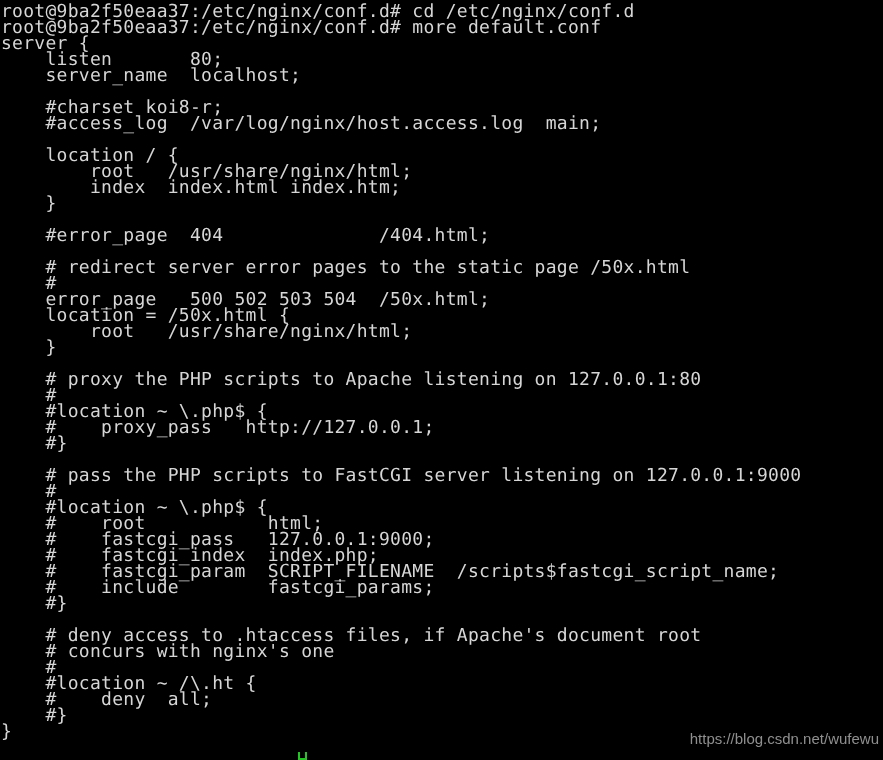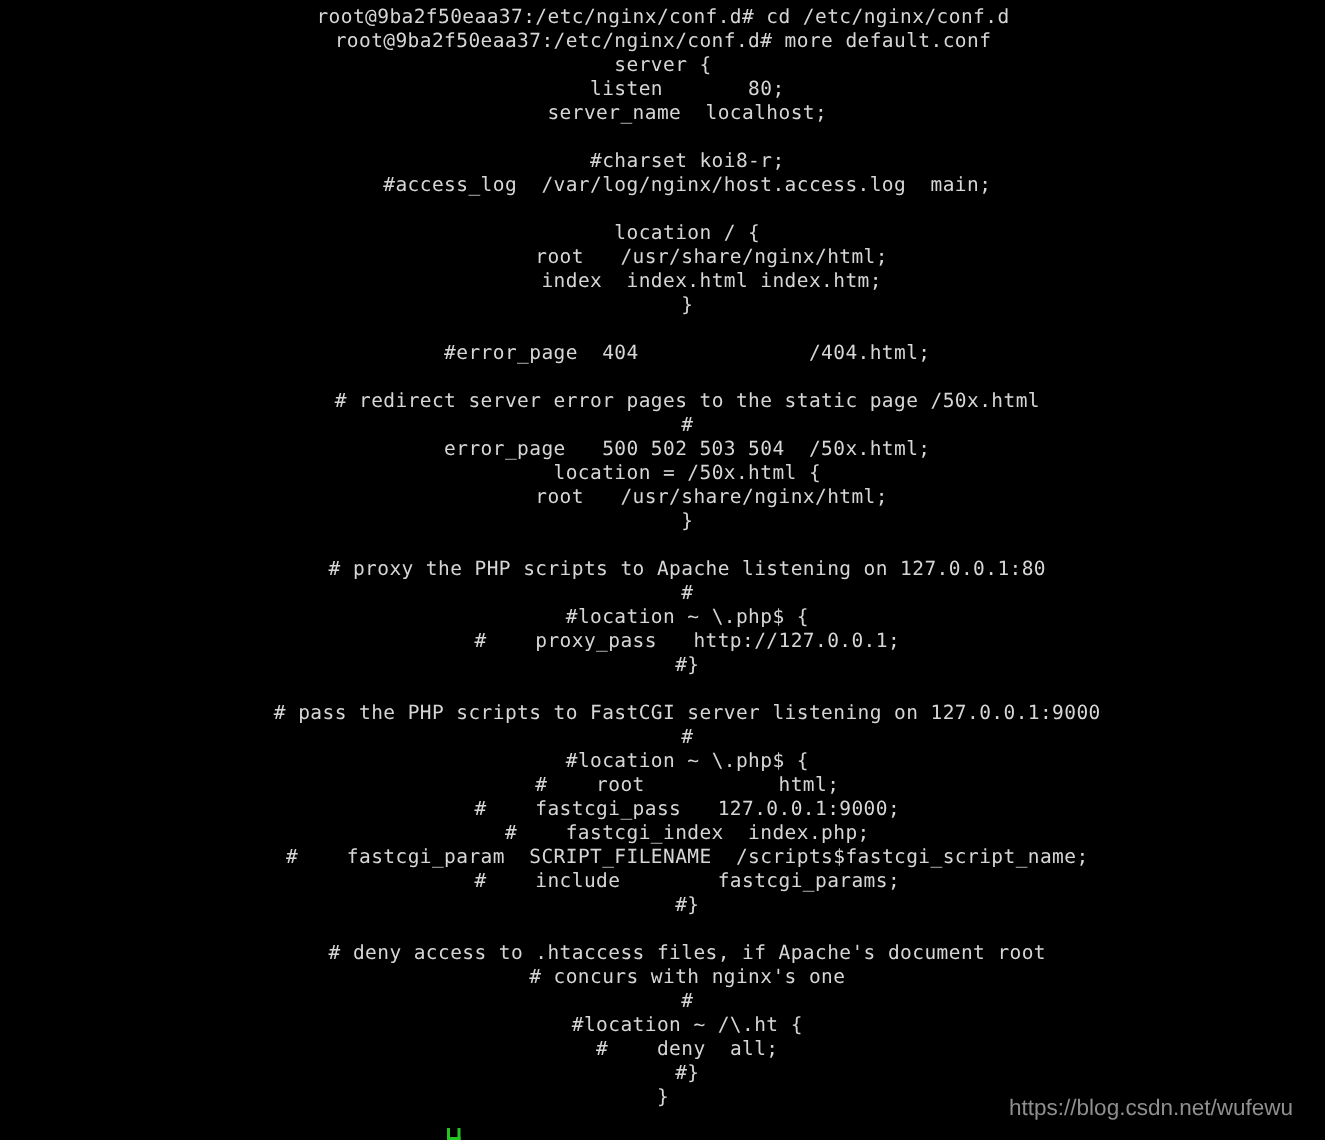--- a/index.html
+++ b/index.html
@@ -18,48 +18,47 @@
     width: 883px;
     height: 760px;
     background: #000000;
     box-sizing: border-box;
     padding: 4px 0 0 1px;
   }
   #terminal-output {
     margin: 0;
     padding: 0;
     font-family: "DejaVu Sans Mono", "Liberation Mono", monospace;
-    font-size: 13px;
+    font-size: 18px;
     line-height: 16px;
     letter-spacing: 0.28px;
     color: #d6d6d6;
     white-space: pre;
     text-rendering: geometricPrecision;
-    text-align: center;
     -webkit-font-smoothing: none;
   }
   .term-line {
     display: block;
     height: 16px;
     white-space: pre;
   }
   #cursor-block {
     position: absolute;
     left: 298px;
     top: 752px;
     width: 9px;
     height: 8px;
     border: 2px solid #22c522;
     border-top: 0;
     box-sizing: border-box;
     background: transparent;
   }
   #watermark {
     position: absolute;
-    right: 21px;
+    right: 4px;
     top: 730px;
     font-family: "Liberation Sans", "DejaVu Sans", sans-serif;
     font-size: 15px;
     line-height: 18px;
     color: #8f8f8f;
     white-space: pre;
     letter-spacing: 0px;
   }
 </style>
 </head>

